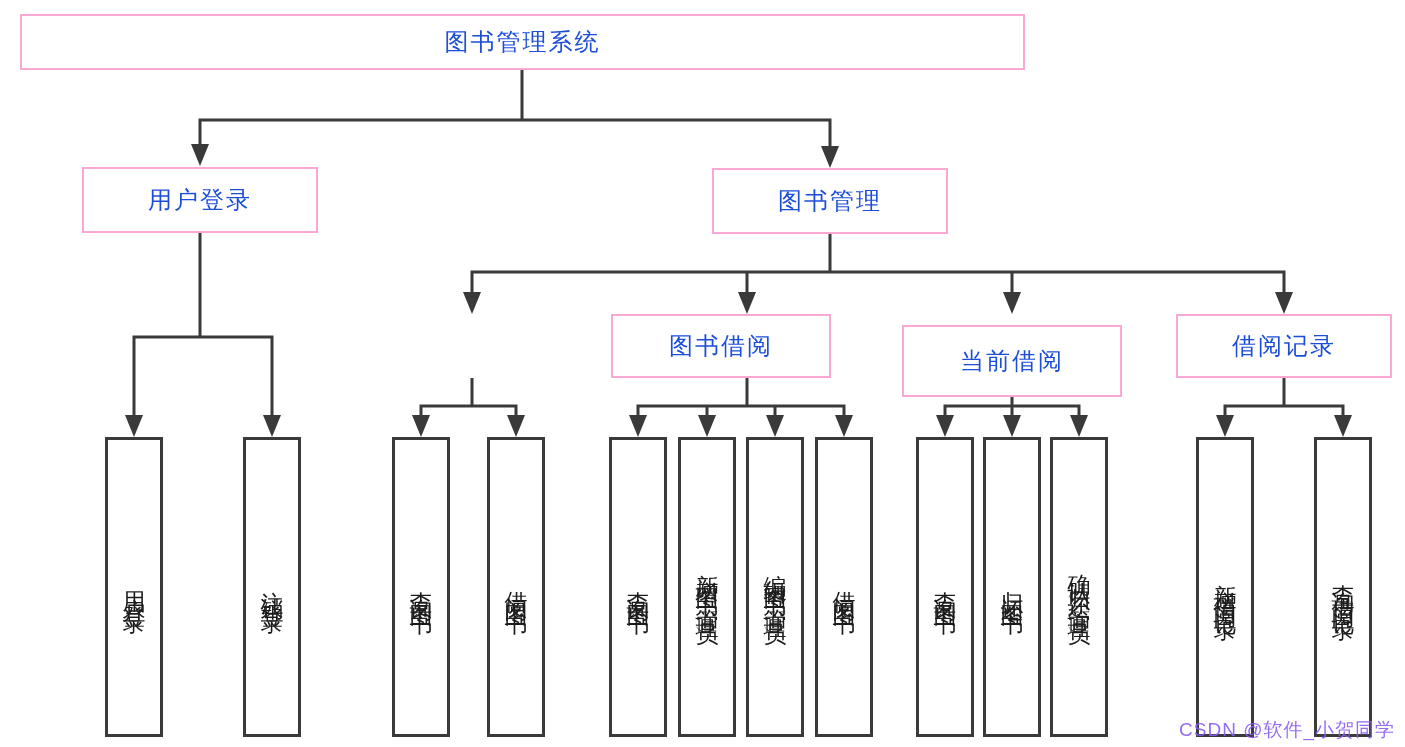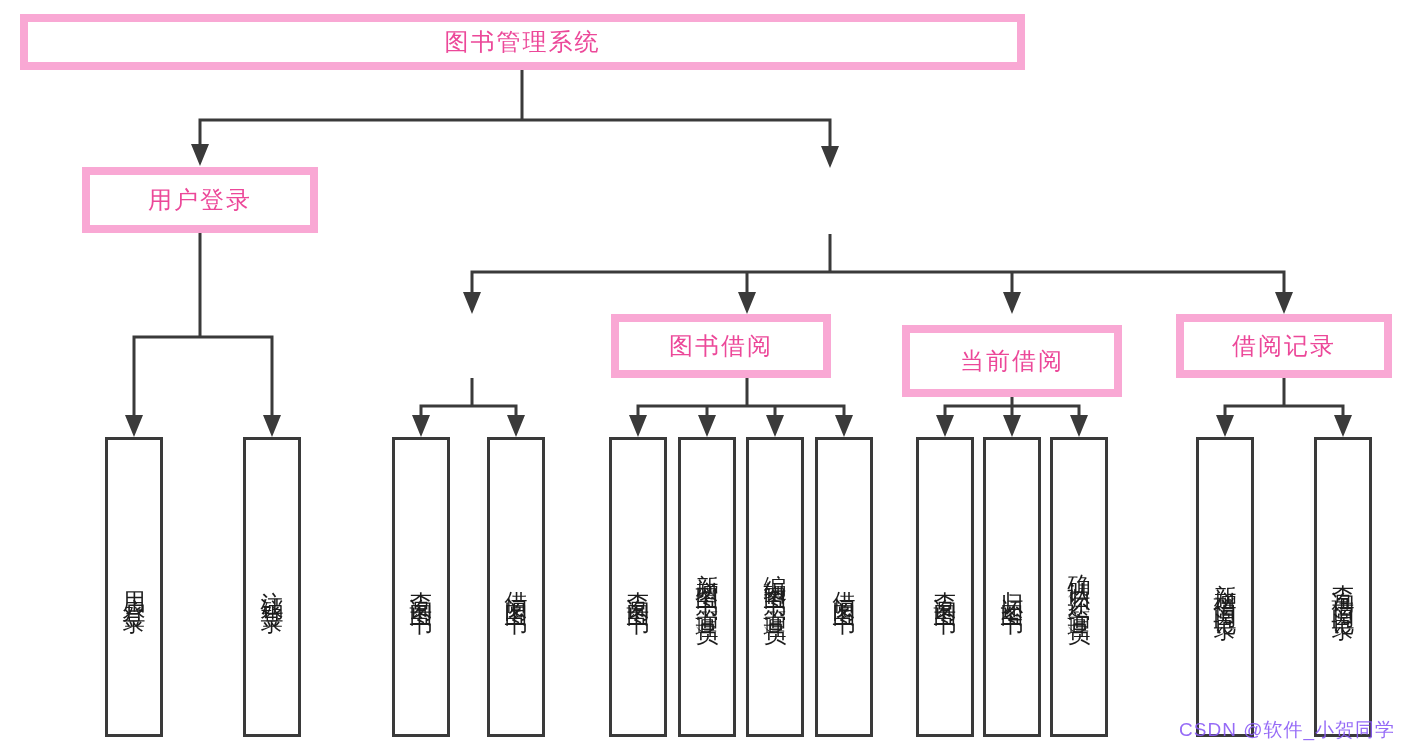--- a/index.html
+++ b/index.html
@@ -3,22 +3,22 @@
 <meta charset="utf-8">
 <style>
   html,body { margin:0; padding:0; background:#ffffff; }
   #canvas {
     position:relative; width:1405px; height:747px; background:#ffffff;
     font-family:"Liberation Sans", sans-serif; overflow:hidden;
   }
   #wires { position:absolute; left:0; top:0; width:1405px; height:747px; }
   .hbox {
     position:absolute; box-sizing:border-box; background:#ffffff;
-    border:8px solid #f9a8d4; display:flex; align-items:center; justify-content:center;
-    font-size:24px; color:#ec4899; letter-spacing:2px; white-space:nowrap;
+    border:2px solid #f9a8d4; display:flex; align-items:center; justify-content:center;
+    font-size:24px; color:#1d4ed8; letter-spacing:2px; white-space:nowrap;
   }
   .vbox {
     position:absolute; box-sizing:border-box; background:#ffffff;
     border:3px solid #3a3a3a; top:437px; width:58px; height:300px;
     display:flex; align-items:center; justify-content:center;
   }
   .vtext {
     writing-mode:vertical-rl; text-orientation:mixed;
     font-size:23px; color:#1c1c1c; letter-spacing:7px; line-height:1;
   }
@@ -71,20 +71,21 @@
              M936 415 H954 L945 437 Z
              M1003 415 H1021 L1012 437 Z
              M1070 415 H1088 L1079 437 Z
              M1216 415 H1234 L1225 437 Z
              M1334 415 H1352 L1343 437 Z"></path>
   </svg>
 
   <div class="hbox" style="left:20px;top:14px;width:1005px;height:56px">图书管理系统</div>
 
   <div class="hbox" style="left:82px;top:167px;width:236px;height:66px">用户登录</div>
+  <div class="hbox" style="left:712px;top:168px;width:236px;height:66px">图书管理</div>
 
   <div class="hbox" style="left:611px;top:314px;width:220px;height:64px">图书借阅</div>
   <div class="hbox" style="left:902px;top:325px;width:220px;height:72px">当前借阅</div>
   <div class="hbox" style="left:1176px;top:314px;width:216px;height:64px">借阅记录</div>
 
   <div class="vbox" style="left:105px">
     <span class="vtext">用户登录</span>
   </div>
   <div class="vbox" style="left:243px">
     <span class="vtext">注销登录</span>

